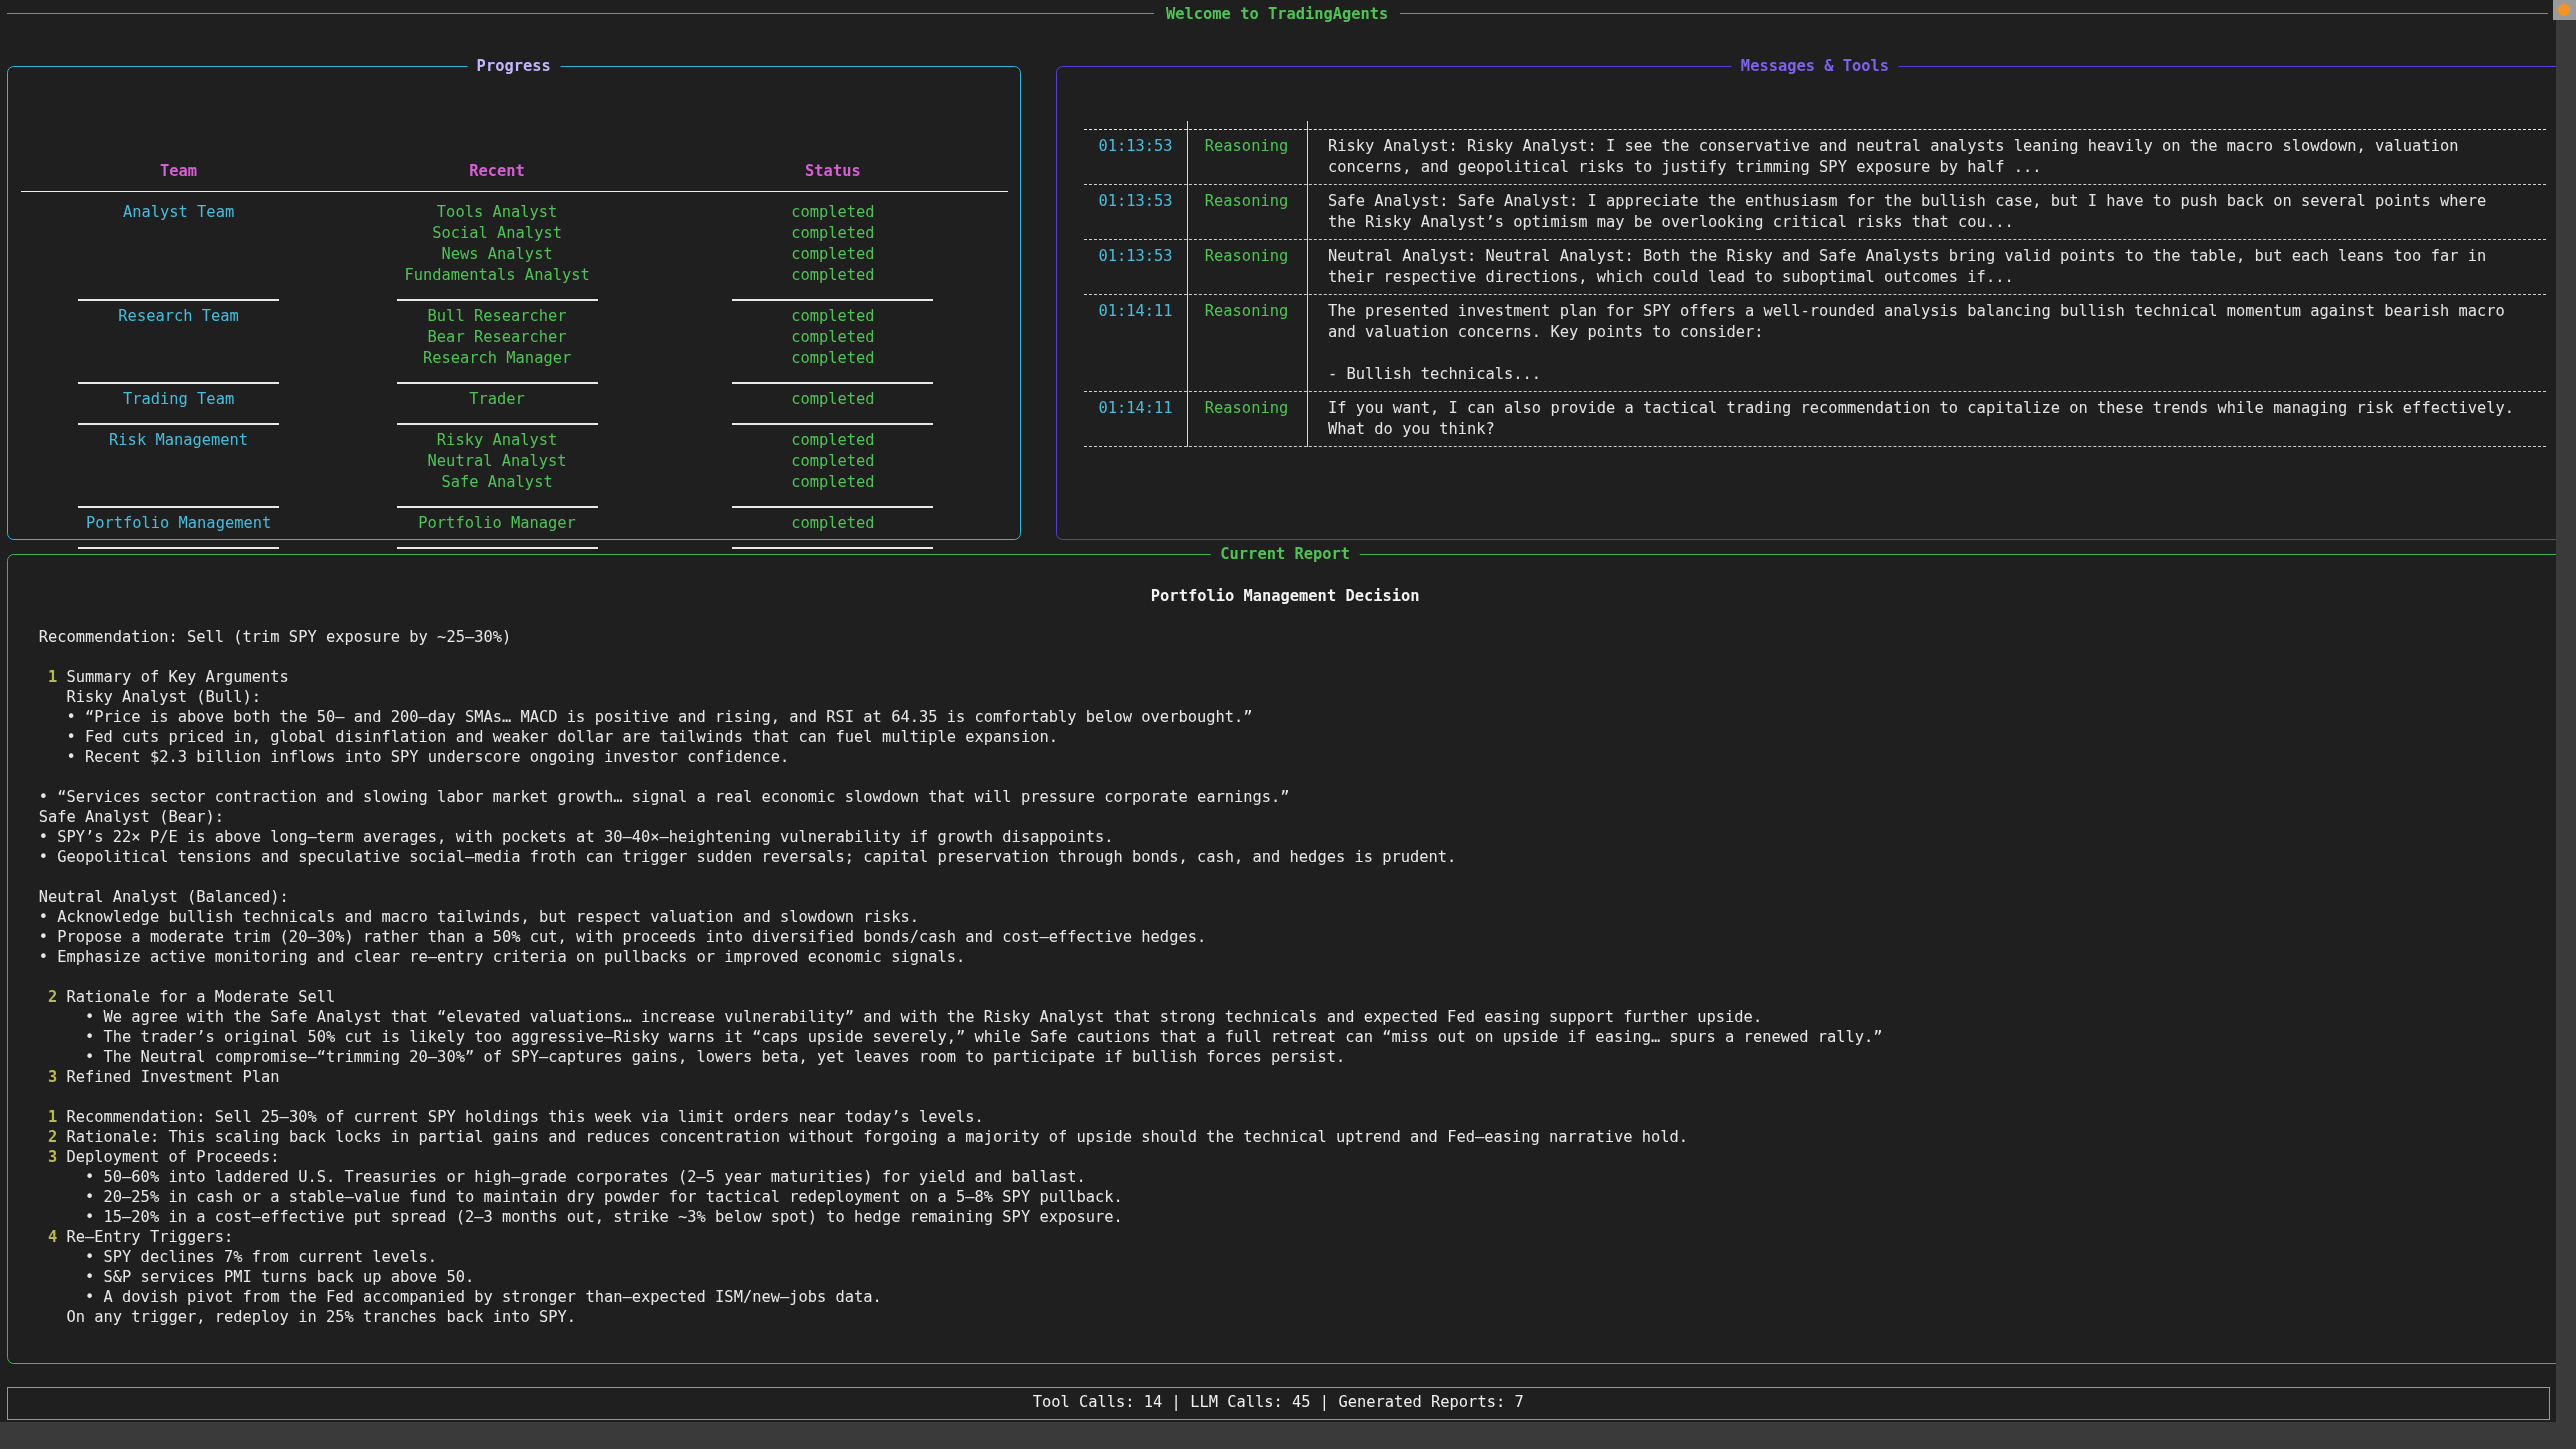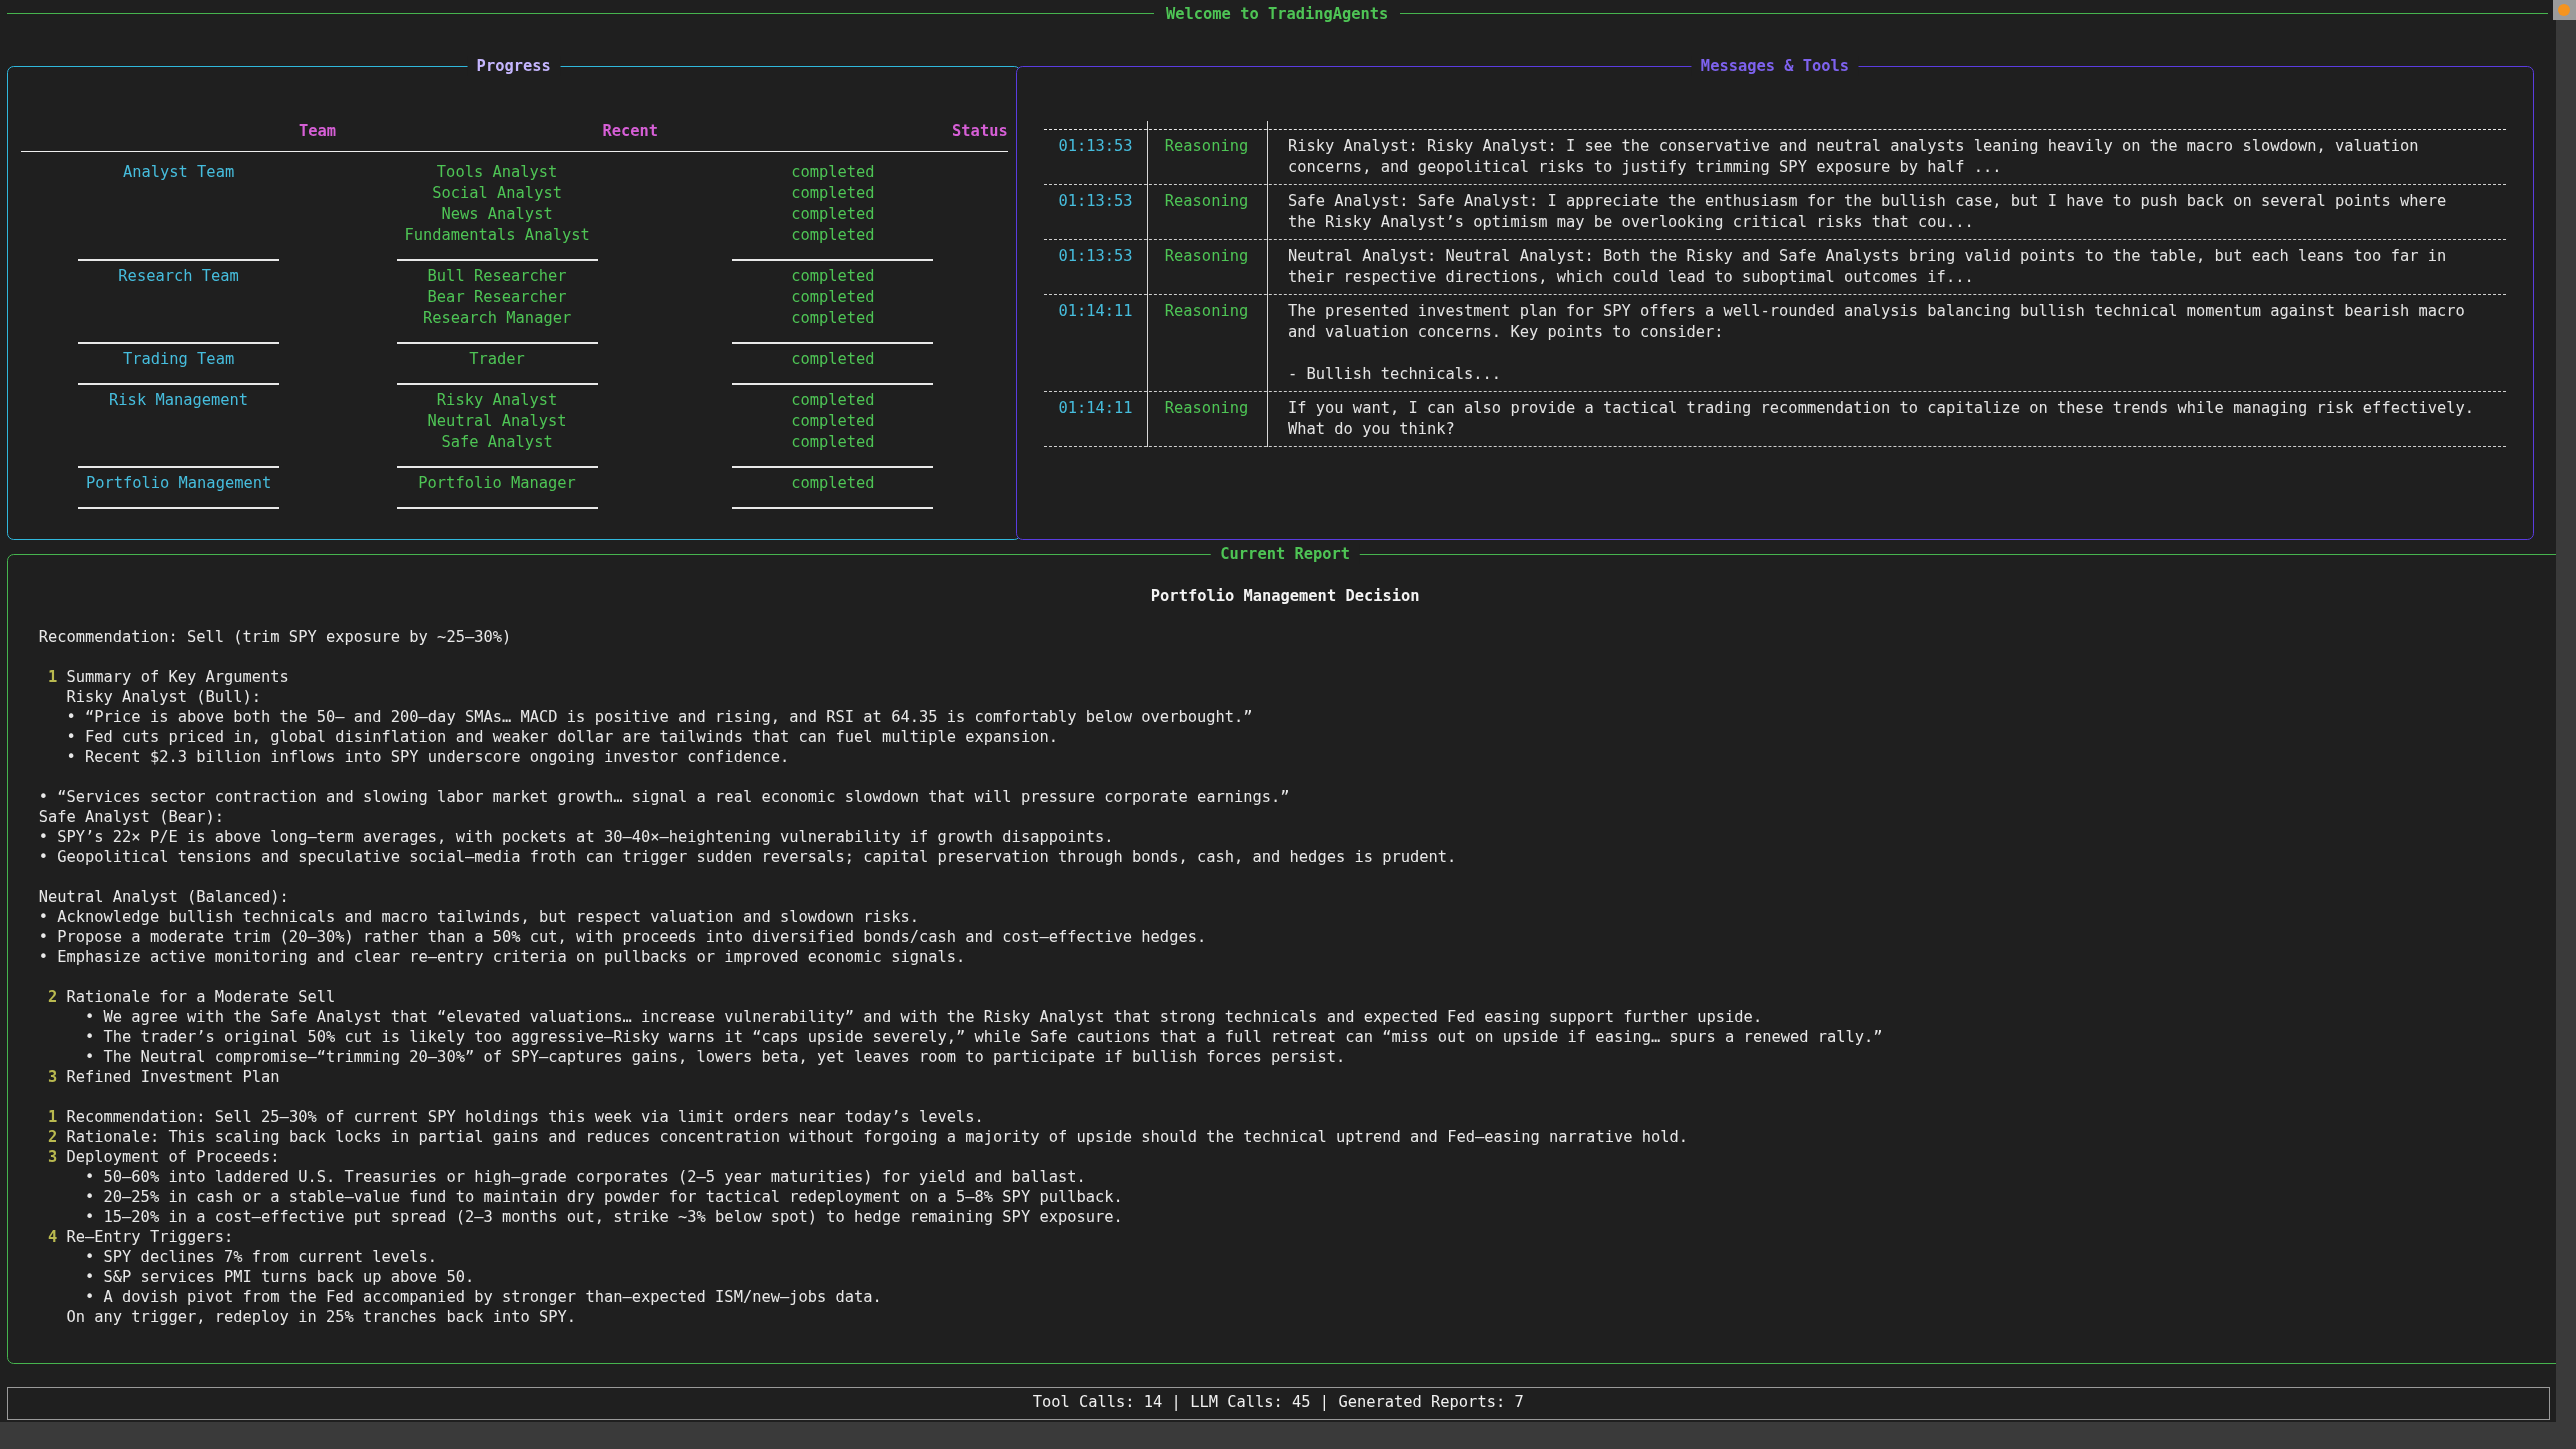--- a/index.html
+++ b/index.html
@@ -20,34 +20,34 @@
     position:absolute;left:6.7px;top:4px;width:2541px;height:19px;
     display:flex;align-items:center;
   }
   .rule-line{flex:1;height:0;border-top:1.3px solid #46b44e;}
   .rule-label{color:#4ec455;font-weight:600;padding:0 12px;white-space:nowrap;}
   
   #progress{left:6.7px;top:66px;width:1012px;height:472px;border-color:#30b7dc;}
   #progress .ptitle{color:#c4b5fd;}
   .pt-wrap{position:absolute;left:13.4px;right:12px;top:54px;}
   .pt-head,.pt-row,.pt-sep{display:grid;grid-template-columns:315px 322px 1fr;}
-  .pt-head div{color:#d65fd6;font-weight:700;text-align:right;line-height:21px;}
+  .pt-head div{color:#d65fd6;font-weight:700;text-align:center;line-height:21px;margin-top:40px;}
   .pt-underline{border-top:1.3px solid #eeeeee;margin:9.4px 0;}
   .pt-row div{text-align:center;line-height:21px;}
   .cell-team{color:#46bddd;}
   .cell-agent{color:#4ec455;}
   .cell-status{color:#4ec455;}
   .pt-sep{height:20px;align-items:center;}
   .pt-sep div{text-align:center;}
   .pt-sep span{display:inline-block;width:201px;border-top:2px solid;}
   .sep-team{border-color:#47839c;}
   .sep-agent{border-color:#4e9a4e;}
   .sep-status{border-color:#92924a;}
   
-  #messages{left:1016px;top:66px;width:1516px;height:472px;border-color:#5a3ce0;}
+  #messages{left:1056px;top:66px;width:1516px;height:472px;border-color:#5a3ce0;}
   #messages .ptitle{color:#7e62ee;}
   .mt-wrap{position:absolute;left:27px;right:27px;top:54px;}
   .mt-head,.mt-row{display:grid;grid-template-columns:103px 119px 1fr;}
   .mt-head div{color:#d65fd6;font-weight:700;text-align:center;line-height:21px;}
   .mt-underline{border-top:1.3px dashed #e8e8e8;margin-top:8px;}
   .mt-row{border-bottom:1.3px dashed #cfcfcf;padding:6px 0;}
   .mt-time{color:#46bddd;text-align:center;line-height:21px;}
   .mt-type{color:#4ec455;text-align:center;line-height:21px;}
   .mt-content{color:#e4e4e4;padding-left:22px;white-space:pre;line-height:21px;}
   .vline{position:absolute;width:1.3px;background:#d8d8d8;top:0;bottom:0;}

